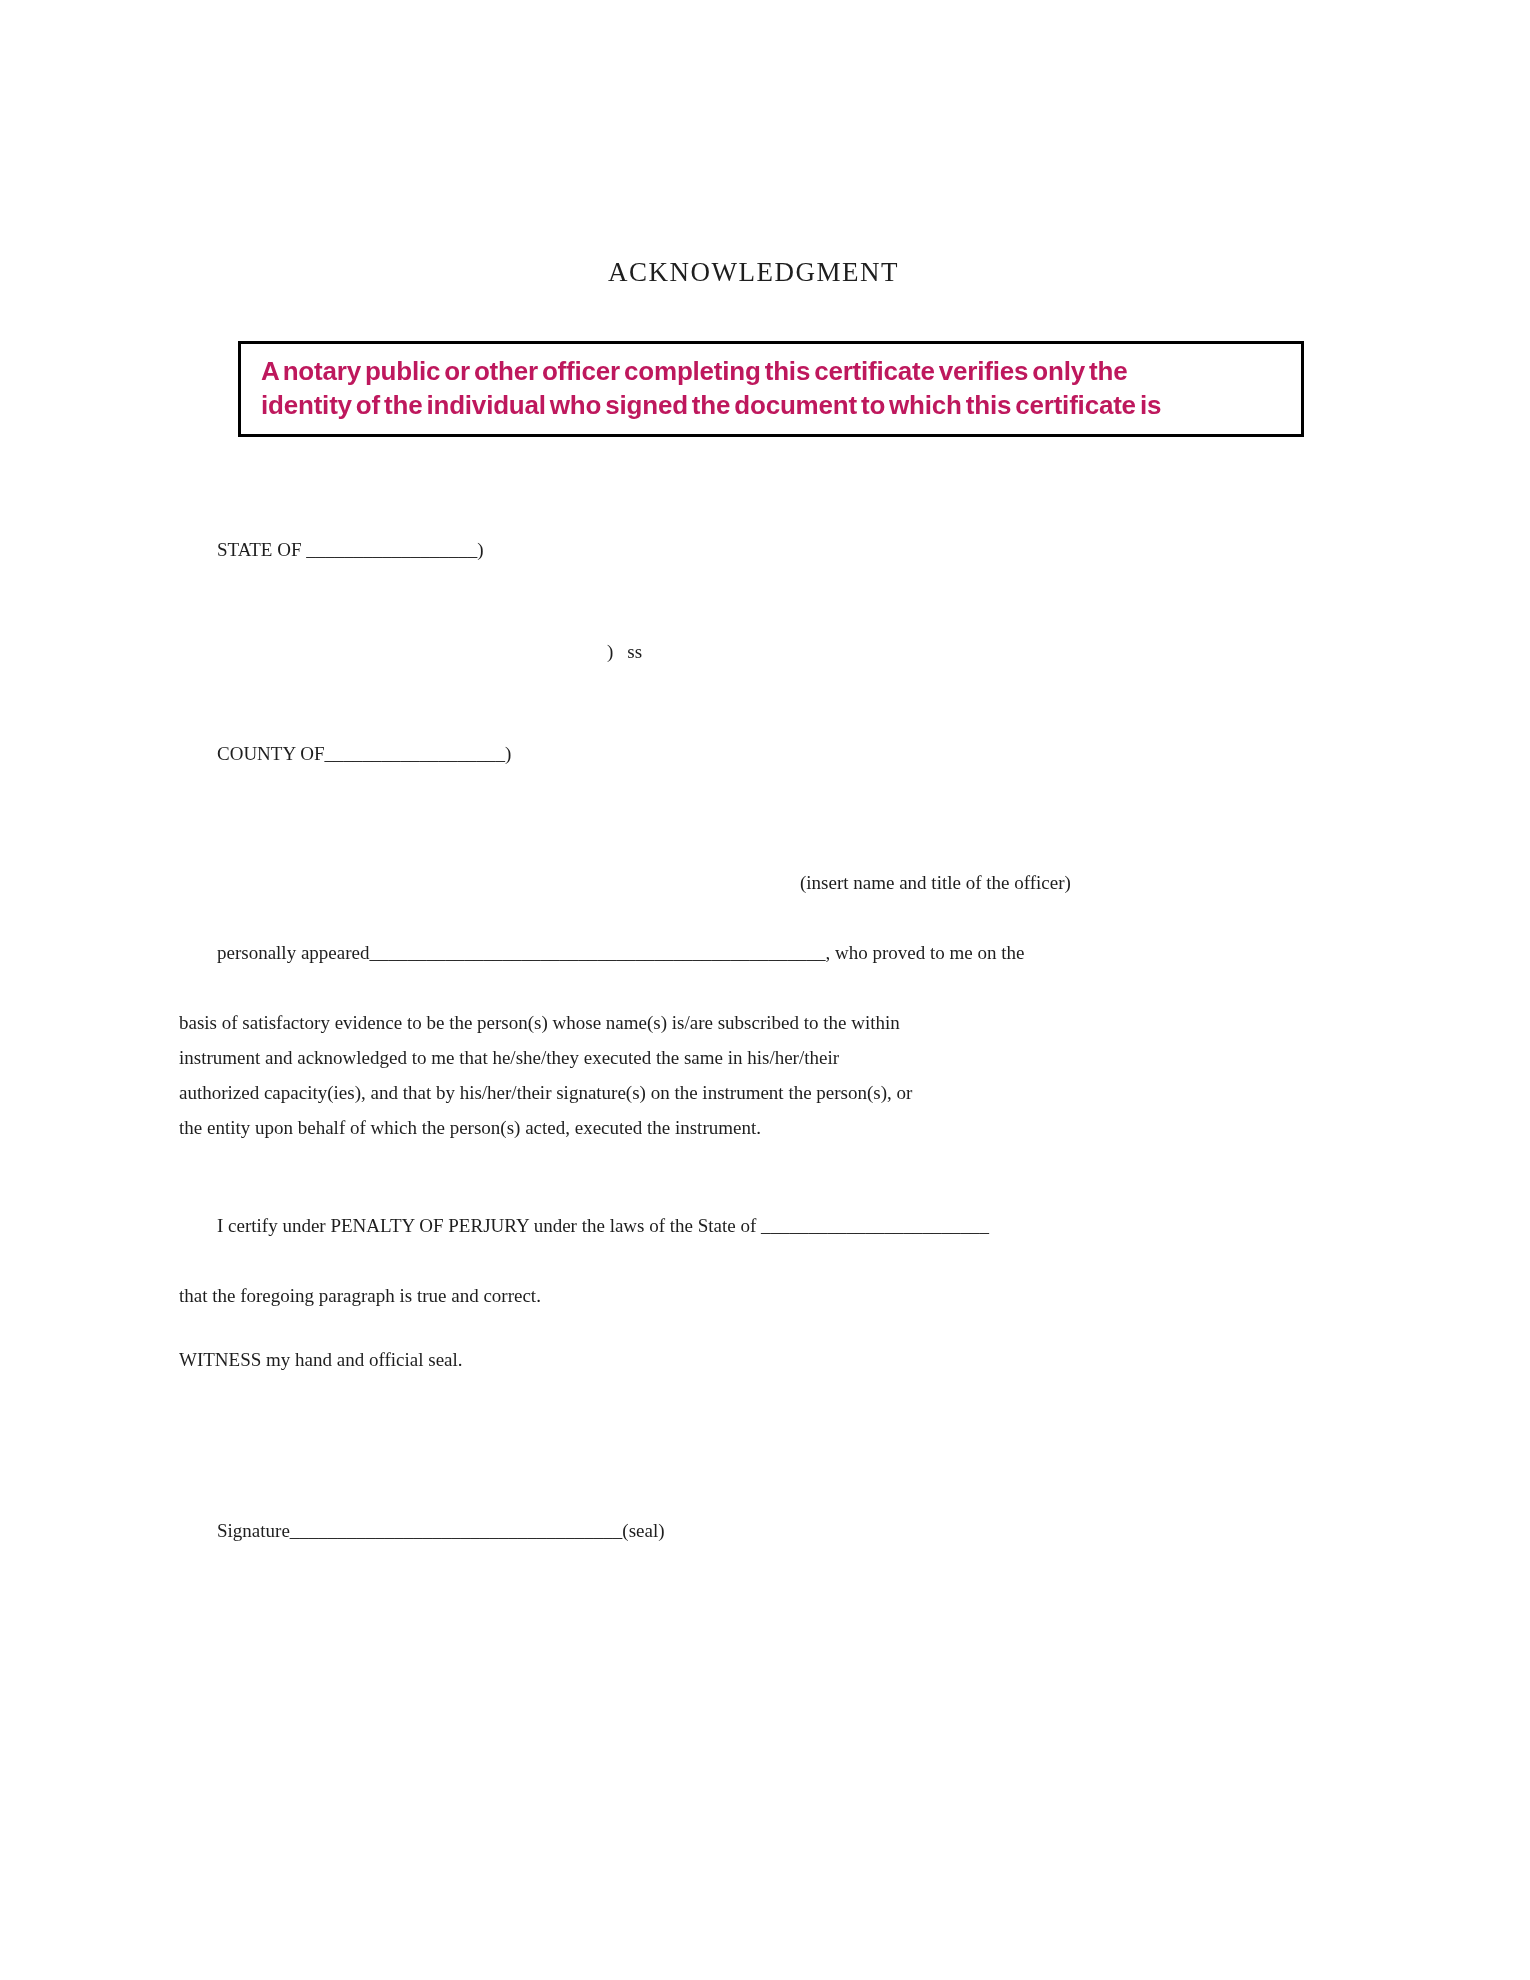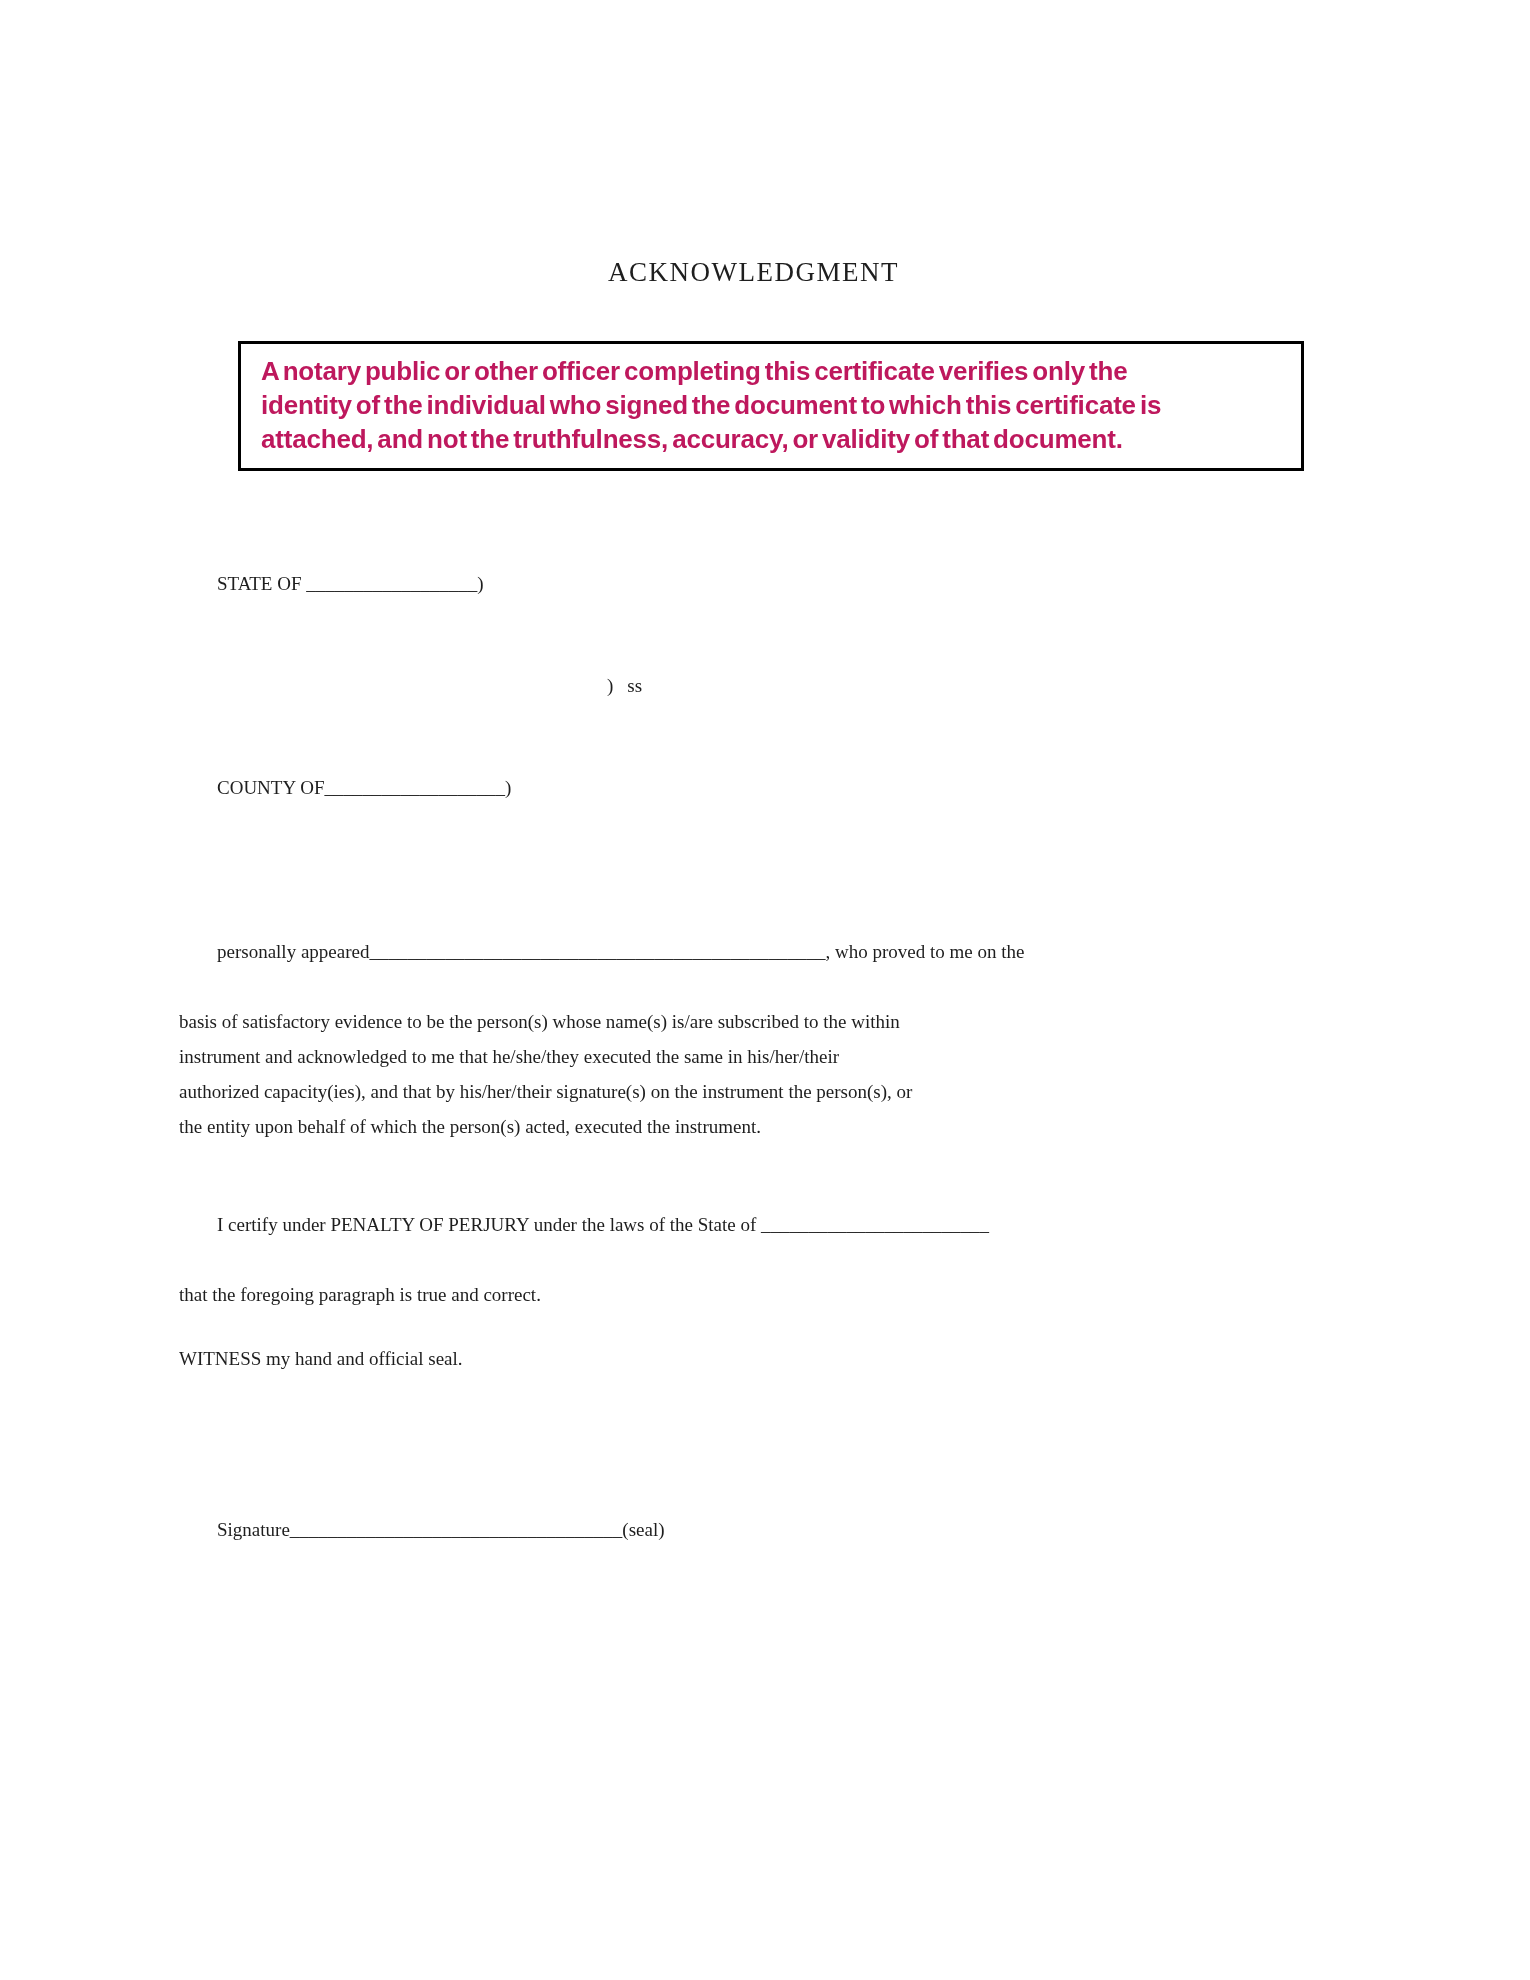--- a/index.html
+++ b/index.html
@@ -56,36 +56,36 @@
 <body>
 
 <div class="page">
   <div class="content">
 
     <div class="doc-title">ACKNOWLEDGMENT</div>
 
     <div class="notice-box">
       <div class="nline">A notary public or other officer completing this certificate verifies only the</div>
       <div class="nline">identity of the individual who signed the document to which this certificate is</div>
-      <div class="nline">attached, and not the truthfulness, accuracy, or validity of that document.</div>
     </div>
 
     <div class="venue-block">
       <div class="docline">
         <span>STATE OF </span><span class="blank">__________________</span><span>)</span>
       </div>
       <div class="docline ss-line">
         <span>)</span><span class="ss-label">ss</span>
       </div>
       <div class="docline">
         <span>COUNTY OF</span><span class="blank">___________________</span><span>)</span>
       </div>
     </div>
 
     <div class="body-block">
+      <div class="docline officer-hint">(insert name and title of the officer)</div>
       <div class="docline">
         <span>personally appeared</span><span class="blank">________________________________________________</span><span>, who proved to me on the</span>
       </div>
       <div class="docline">basis of satisfactory evidence to be the person(s) whose name(s) is/are subscribed to the within</div>
       <div class="docline">instrument and acknowledged to me that he/she/they executed the same in his/her/their</div>
       <div class="docline">authorized capacity(ies), and that by his/her/their signature(s) on the instrument the person(s), or</div>
       <div class="docline">the entity upon behalf of which the person(s) acted, executed the instrument.</div>
     </div>
 
     <div class="perjury-block">

